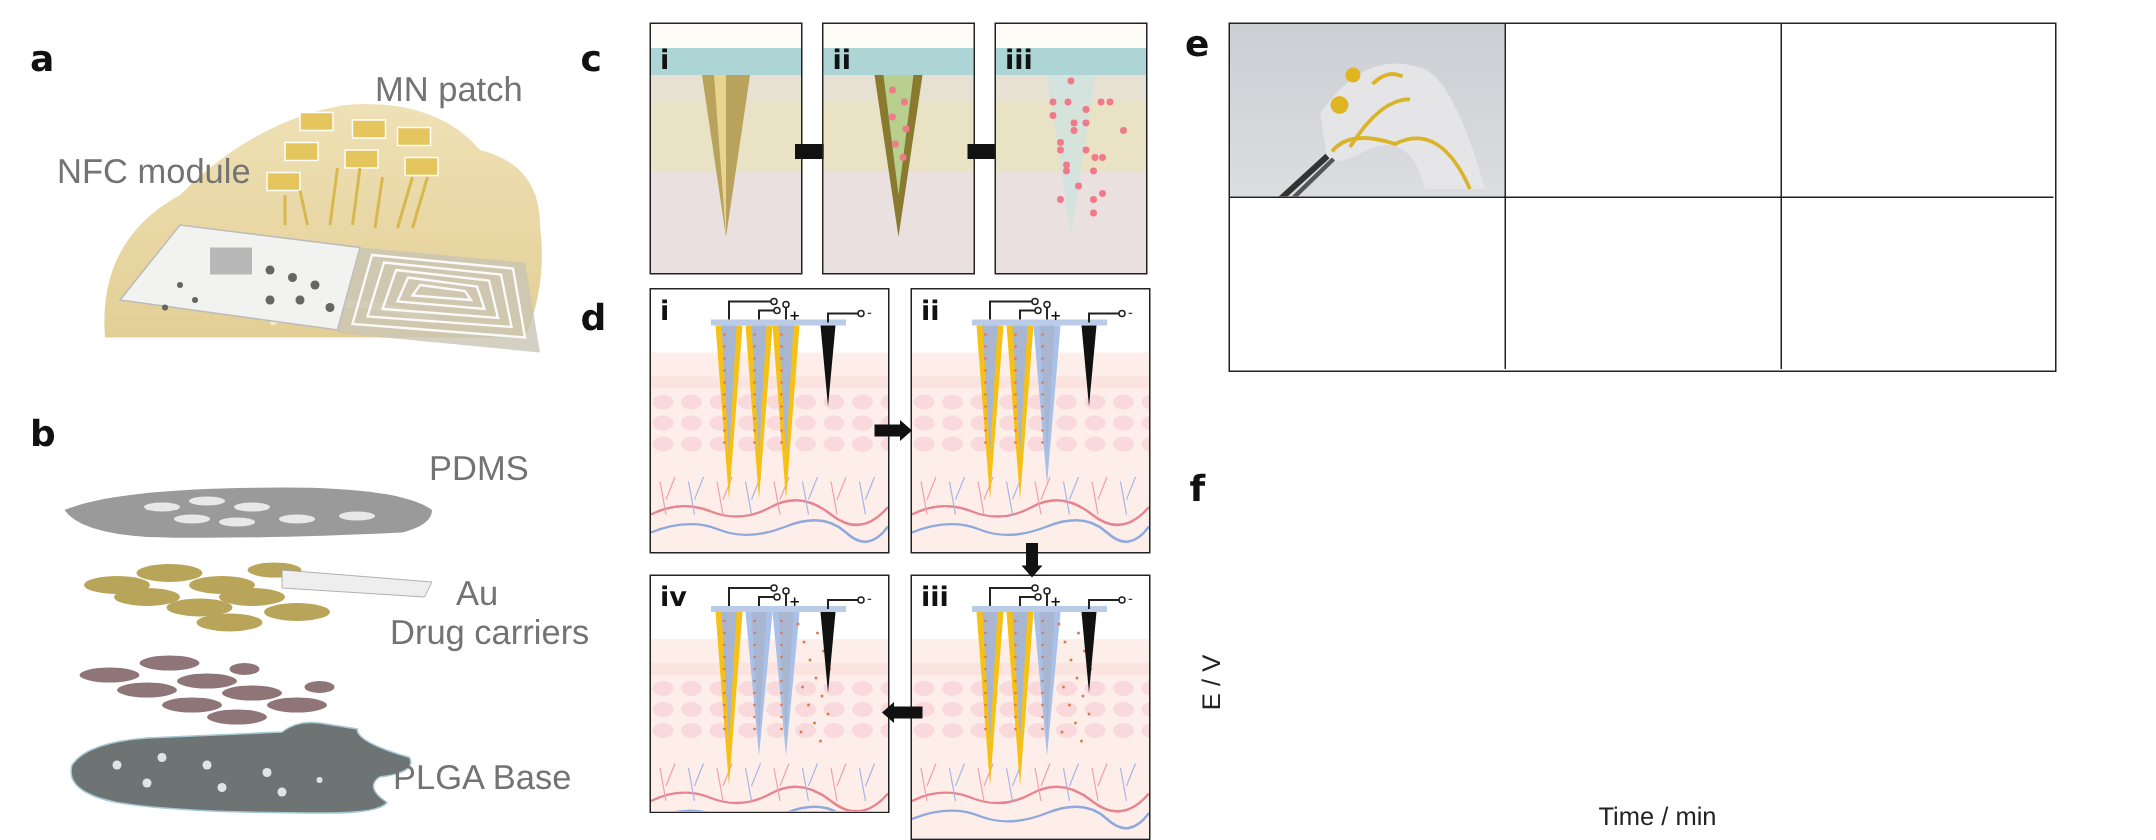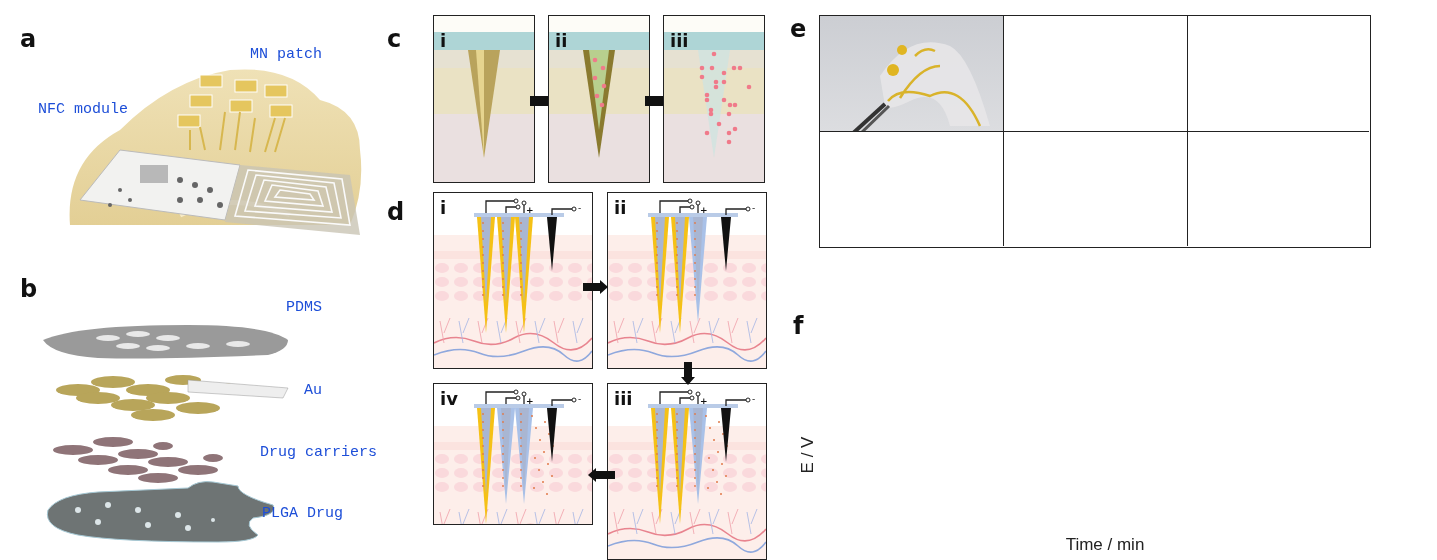--- a/index.html
+++ b/index.html
@@ -1,18 +1,18 @@
 <!DOCTYPE html>
 <html><head>
 <meta charset="utf-8">
 <style>
   html,body{margin:0;padding:0;background:#ffffff;}
   body{width:1437px;height:560px;position:relative;overflow:hidden;font-family:"Liberation Sans",sans-serif;color:#222;}
   .panel-letter{position:absolute;font-family:"DejaVu Sans",sans-serif;font-weight:bold;font-size:24px;color:#111;}
-  .lbl{position:absolute;font-size:15px;color:#1d4ed8;font-family:Liberation Mono, monospace;}
+  .lbl{position:absolute;font-size:23px;color:#737373;font-family:Liberation Sans, sans-serif;}
   svg{position:absolute;overflow:visible;}
   .box{position:absolute;border:1.5px solid #222;box-sizing:border-box;overflow:hidden;}
   .roman{position:absolute;font-family:"DejaVu Sans",sans-serif;font-weight:bold;font-size:18px;color:#111;}
   .tick{font-family:"Liberation Sans",sans-serif;font-size:17px;fill:#222;}
 </style>
 </head>
 <body>
 
 <div class="panel-letter" style="left:20px;top:25px;">a</div>
 <svg style="left:60px;top:40px;" width="320" height="195" viewBox="0 0 320 195">
@@ -109,22 +109,22 @@
         <circle cx="140" cy="205" r="3"></circle>
       <circle cx="60" cy="212" r="3"></circle>
         <circle cx="110" cy="215" r="3"></circle>
         <circle cx="150" cy="218" r="3"></circle>
         <circle cx="175" cy="210" r="2"></circle>
     </g>
   </g>
 </svg>
 <div class="lbl" style="left:286px;top:299px;">PDMS</div>
 <div class="lbl" style="left:304px;top:350px;margin-top:32px;">Au</div>
-<div class="lbl" style="left:260px;top:408px;margin-top:36px;">Drug carriers</div>
-<div class="lbl" style="left:262px;top:505px;">PLGA Drug</div>
+<div class="lbl" style="left:260px;top:408px;">Drug carriers</div>
+<div class="lbl" style="left:262px;top:505px;">PLGA Base</div>
 
 <div class="panel-letter" style="left:387px;top:25px;">c</div>
 
 <div class="box" style="left:433px;top:15px;width:102px;height:168px;background:linear-gradient(#fdfcf7 0,#fdfcf7 16px,#aed5d6 16px,#aed5d6 34px,#e6e1d2 34px,#e6e1d2 52px,#eae2c4 52px,#eae2c4 98px,#eae0e0 98px);">
   <div class="roman" style="left:6px;top:14px;">i</div>
   <svg style="left:34px;top:34px;" width="34" height="110">
       <polygon points="0,0 32,0 16,108" fill="#b9a35c"></polygon>
       <polygon points="8,0 16,0 16,108" fill="#e6d48f"></polygon>
     </svg>
 </div>
@@ -503,21 +503,21 @@
         <rect x="96" y="4" width="0" height="0"></rect>
         <rect x="96" y="4" width="0" height="0"></rect>
         <rect x="96" y="4" width="0" height="0"></rect>
         <rect x="96" y="4" width="0" height="0"></rect>
         <rect x="96" y="4" width="0" height="0"></rect>
         <rect x="96" y="4" width="0" height="0"></rect>
         <rect x="96" y="4" width="0" height="0"></rect>
       </g>
     </svg>
   </div>
-<div class="box" id="d3" style="left:433px;top:383px;width:160px;height:142px;">
+<div class="box" id="d3" style="left:433px;top:383px;width:160px;height:159px;">
     <div class="roman" style="left: 6px; top: 4px;">iv</div>
     <svg width="158" height="175" style="left: 0px; top: 0px;">
       <rect x="0" y="42" width="158" height="133" fill="#fdeeea"></rect>
       <rect x="0" y="58" width="158" height="8" fill="#fbe3df"></rect>
       <ellipse cx="8" cy="75" rx="7" ry="5" fill="#f9d3d8" opacity="0.8"></ellipse>
       <ellipse cx="27" cy="75" rx="7" ry="5" fill="#f9d3d8" opacity="0.8"></ellipse>
       <ellipse cx="46" cy="75" rx="7" ry="5" fill="#f9d3d8" opacity="0.8"></ellipse>
       <ellipse cx="65" cy="75" rx="7" ry="5" fill="#f9d3d8" opacity="0.8"></ellipse>
       <ellipse cx="84" cy="75" rx="7" ry="5" fill="#f9d3d8" opacity="0.8"></ellipse>
       <ellipse cx="103" cy="75" rx="7" ry="5" fill="#f9d3d8" opacity="0.8"></ellipse>

